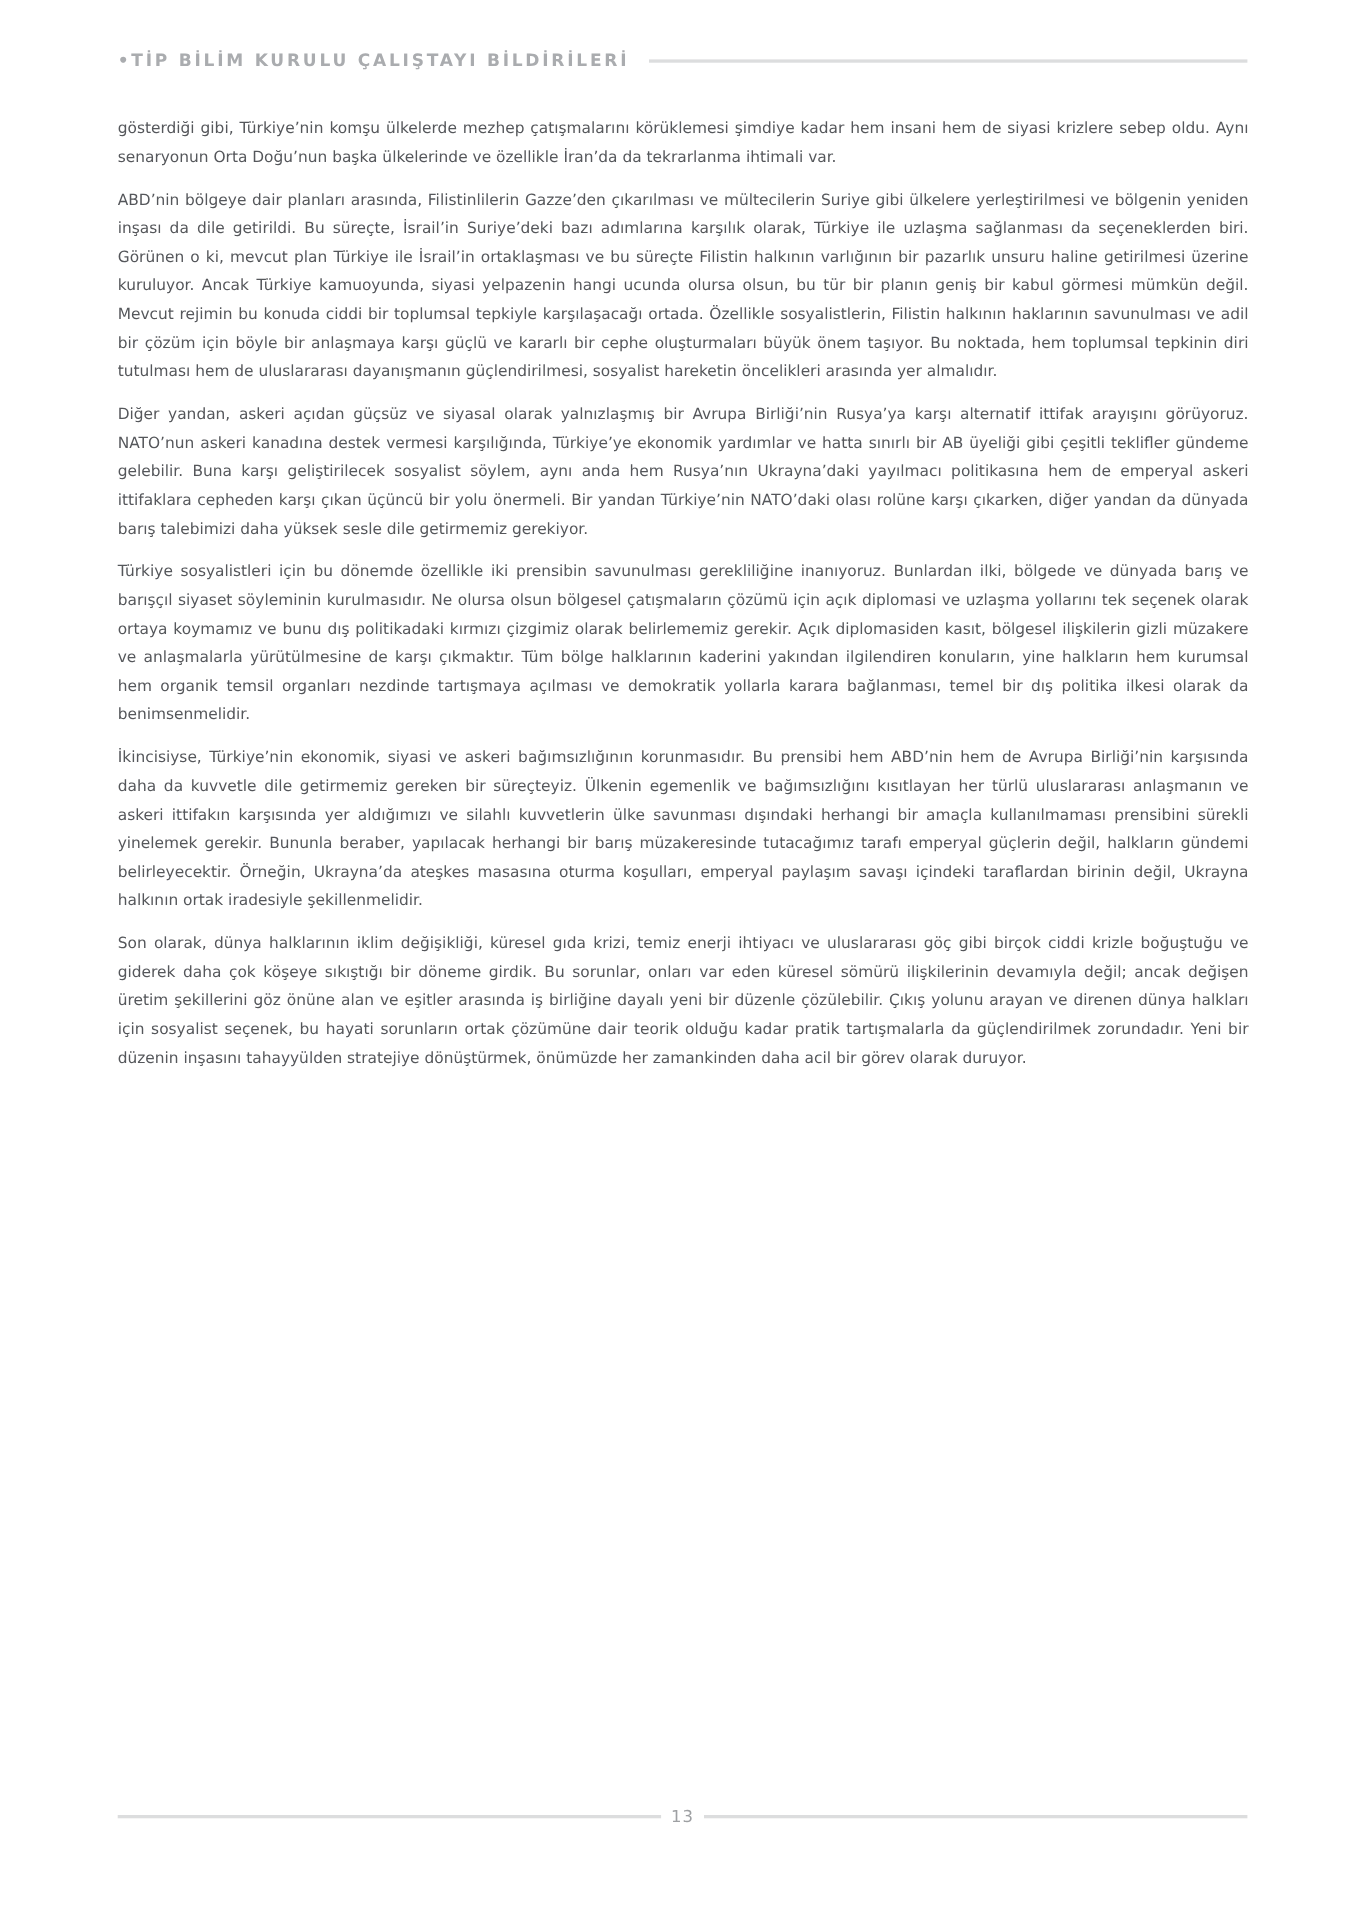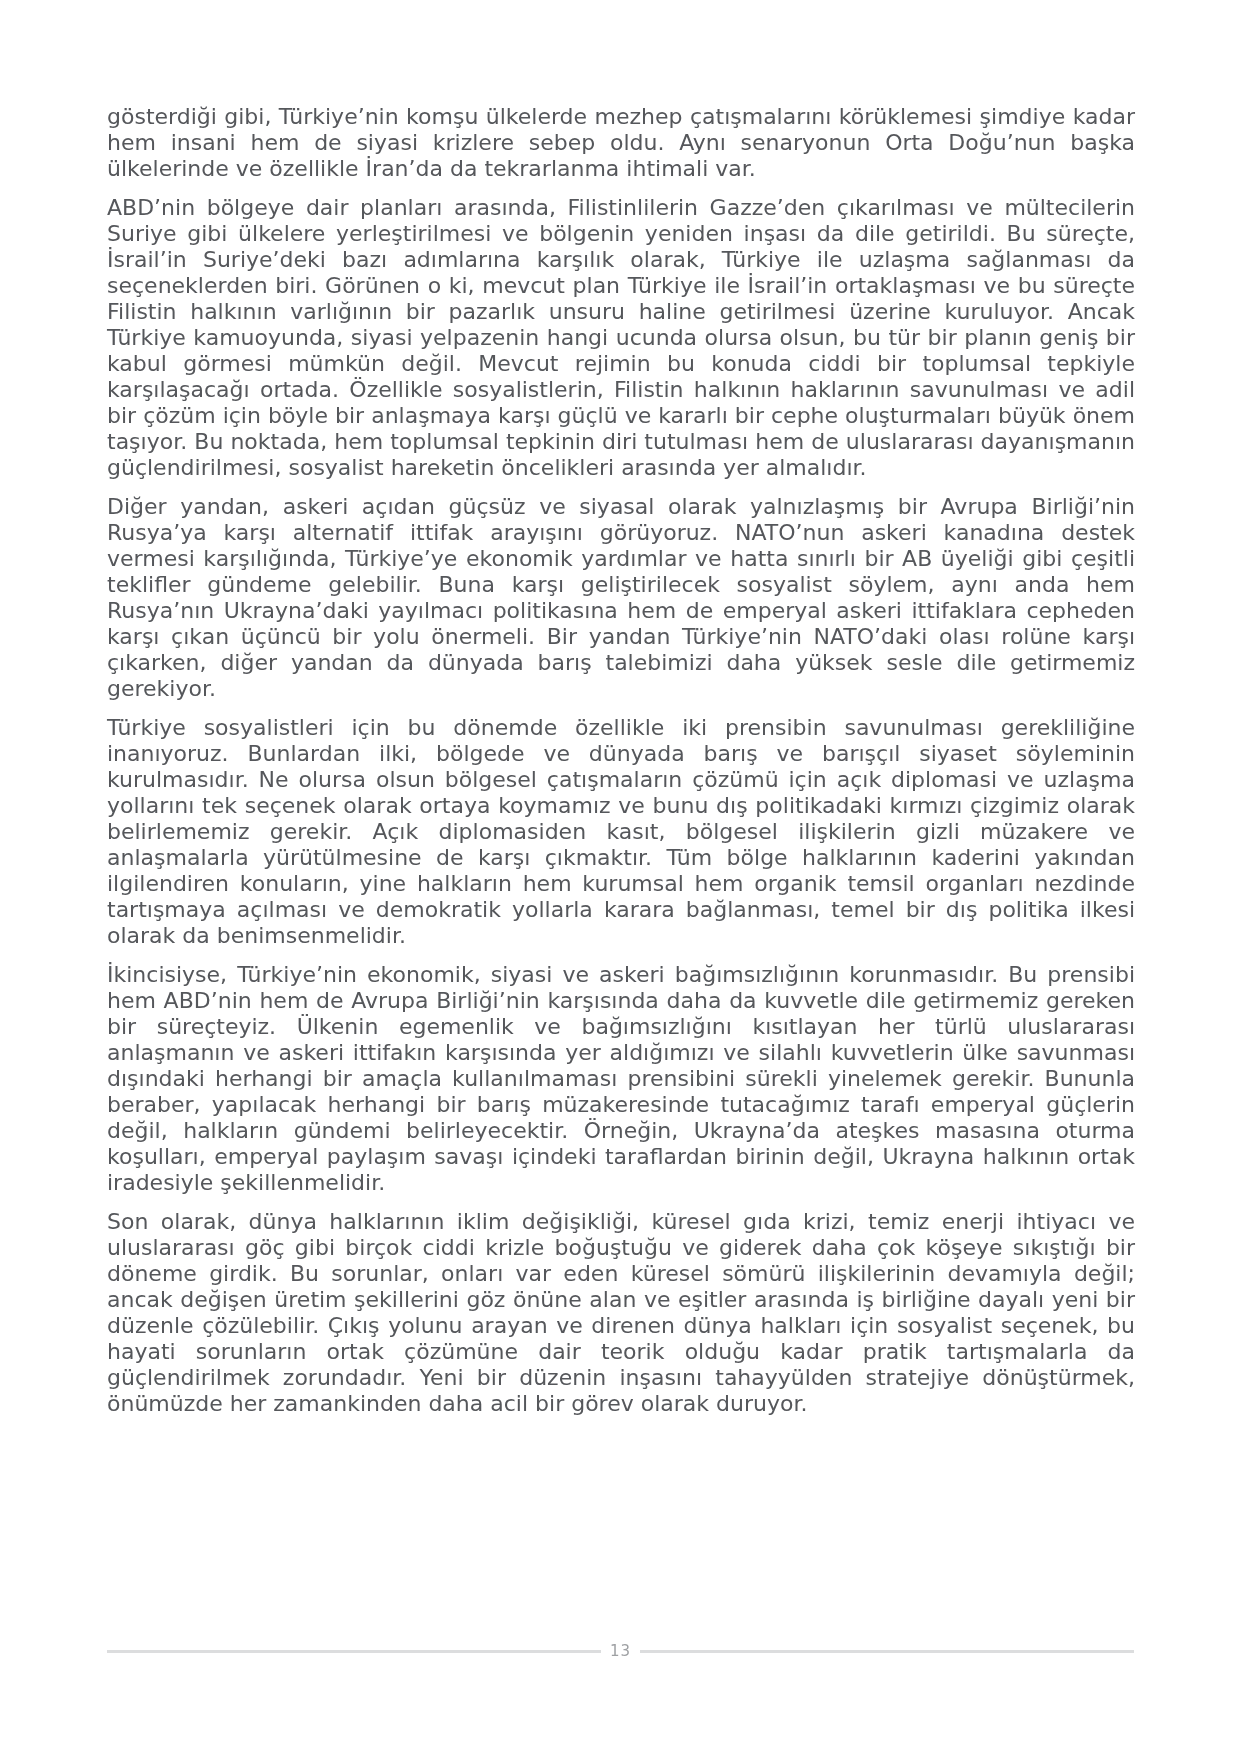--- a/index.html
+++ b/index.html
@@ -40,21 +40,21 @@
     background: #dcddde;
   }
 
   
   .content {
     position: absolute;
     top: 104px;
     left: 107px;
     right: 106px;
     color: #55575b;
-    font-size: 22px;
+    font-size: 14px;
     line-height: 26px;
     text-align: justify;
   }
   .content p {
     margin: 0 0 13px 0;
   }
 
   
   .page-footer {
     position: absolute;
@@ -75,20 +75,24 @@
     font-size: 15px;
     letter-spacing: 1px;
     white-space: nowrap;
   }
 </style>
 </head>
 <body>
 
 <div class="page">
 
+  <header class="page-header">
+    <span class="header-title">•TİP BİLİM KURULU ÇALIŞTAYI BİLDİRİLERİ</span>
+    <span class="header-rule"></span>
+  </header>
 
   <main class="content">
     <p>gösterdiği gibi, Türkiye’nin komşu ülkelerde mezhep çatışmalarını körüklemesi şimdiye kadar hem insani hem de siyasi krizlere sebep oldu. Aynı senaryonun Orta Doğu’nun başka ülkelerinde ve özellikle İran’da da tekrarlanma ihtimali var.</p>
     <p>ABD’nin bölgeye dair planları arasında, Filistinlilerin Gazze’den çıkarılması ve mültecilerin Suriye gibi ülkelere yerleştirilmesi ve bölgenin yeniden inşası da dile getirildi. Bu süreçte, İsrail’in Suriye’deki bazı adımlarına karşılık olarak, Türkiye ile uzlaşma sağlanması da seçeneklerden biri. Görünen o ki, mevcut plan Türkiye ile İsrail’in ortaklaşması ve bu süreçte Filistin halkının varlığının bir pazarlık unsuru haline getirilmesi üzerine kuruluyor. Ancak Türkiye kamuoyunda, siyasi yelpazenin hangi ucunda olursa olsun, bu tür bir planın geniş bir kabul görmesi mümkün değil. Mevcut rejimin bu konuda ciddi bir toplumsal tepkiyle karşılaşacağı ortada. Özellikle sosyalistlerin, Filistin halkının haklarının savunulması ve adil bir çözüm için böyle bir anlaşmaya karşı güçlü ve kararlı bir cephe oluşturmaları büyük önem taşıyor. Bu noktada, hem toplumsal tepkinin diri tutulması hem de uluslararası dayanışmanın güçlendirilmesi, sosyalist hareketin öncelikleri arasında yer almalıdır.</p>
     <p>Diğer yandan, askeri açıdan güçsüz ve siyasal olarak yalnızlaşmış bir Avrupa Birliği’nin Rusya’ya karşı alternatif ittifak arayışını görüyoruz. NATO’nun askeri kanadına destek vermesi karşılığında, Türkiye’ye ekonomik yardımlar ve hatta sınırlı bir AB üyeliği gibi çeşitli teklifler gündeme gelebilir. Buna karşı geliştirilecek sosyalist söylem, aynı anda hem Rusya’nın Ukrayna’daki yayılmacı politikasına hem de emperyal askeri ittifaklara cepheden karşı çıkan üçüncü bir yolu önermeli. Bir yandan Türkiye’nin NATO’daki olası rolüne karşı çıkarken, diğer yandan da dünyada barış talebimizi daha yüksek sesle dile getirmemiz gerekiyor.</p>
     <p>Türkiye sosyalistleri için bu dönemde özellikle iki prensibin savunulması gerekliliğine inanıyoruz. Bunlardan ilki, bölgede ve dünyada barış ve barışçıl siyaset söyleminin kurulmasıdır. Ne olursa olsun bölgesel çatışmaların çözümü için açık diplomasi ve uzlaşma yollarını tek seçenek olarak ortaya koymamız ve bunu dış politikadaki kırmızı çizgimiz olarak belirlememiz gerekir. Açık diplomasiden kasıt, bölgesel ilişkilerin gizli müzakere ve anlaşmalarla yürütülmesine de karşı çıkmaktır. Tüm bölge halklarının kaderini yakından ilgilendiren konuların, yine halkların hem kurumsal hem organik temsil organları nezdinde tartışmaya açılması ve demokratik yollarla karara bağlanması, temel bir dış politika ilkesi olarak da benimsenmelidir.</p>
     <p>İkincisiyse, Türkiye’nin ekonomik, siyasi ve askeri bağımsızlığının korunmasıdır. Bu prensibi hem ABD’nin hem de Avrupa Birliği’nin karşısında daha da kuvvetle dile getirmemiz gereken bir süreçteyiz. Ülkenin egemenlik ve bağımsızlığını kısıtlayan her türlü uluslararası anlaşmanın ve askeri ittifakın karşısında yer aldığımızı ve silahlı kuvvetlerin ülke savunması dışındaki herhangi bir amaçla kullanılmaması prensibini sürekli yinelemek gerekir. Bununla beraber, yapılacak herhangi bir barış müzakeresinde tutacağımız tarafı emperyal güçlerin değil, halkların gündemi belirleyecektir. Örneğin, Ukrayna’da ateşkes masasına oturma koşulları, emperyal paylaşım savaşı içindeki taraflardan birinin değil, Ukrayna halkının ortak iradesiyle şekillenmelidir.</p>
     <p>Son olarak, dünya halklarının iklim değişikliği, küresel gıda krizi, temiz enerji ihtiyacı ve uluslararası göç gibi birçok ciddi krizle boğuştuğu ve giderek daha çok köşeye sıkıştığı bir döneme girdik. Bu sorunlar, onları var eden küresel sömürü ilişkilerinin devamıyla değil; ancak değişen üretim şekillerini göz önüne alan ve eşitler arasında iş birliğine dayalı yeni bir düzenle çözülebilir. Çıkış yolunu arayan ve direnen dünya halkları için sosyalist seçenek, bu hayati sorunların ortak çözümüne dair teorik olduğu kadar pratik tartışmalarla da güçlendirilmek zorundadır. Yeni bir düzenin inşasını tahayyülden stratejiye dönüştürmek, önümüzde her zamankinden daha acil bir görev olarak duruyor.</p>
   </main>
 

